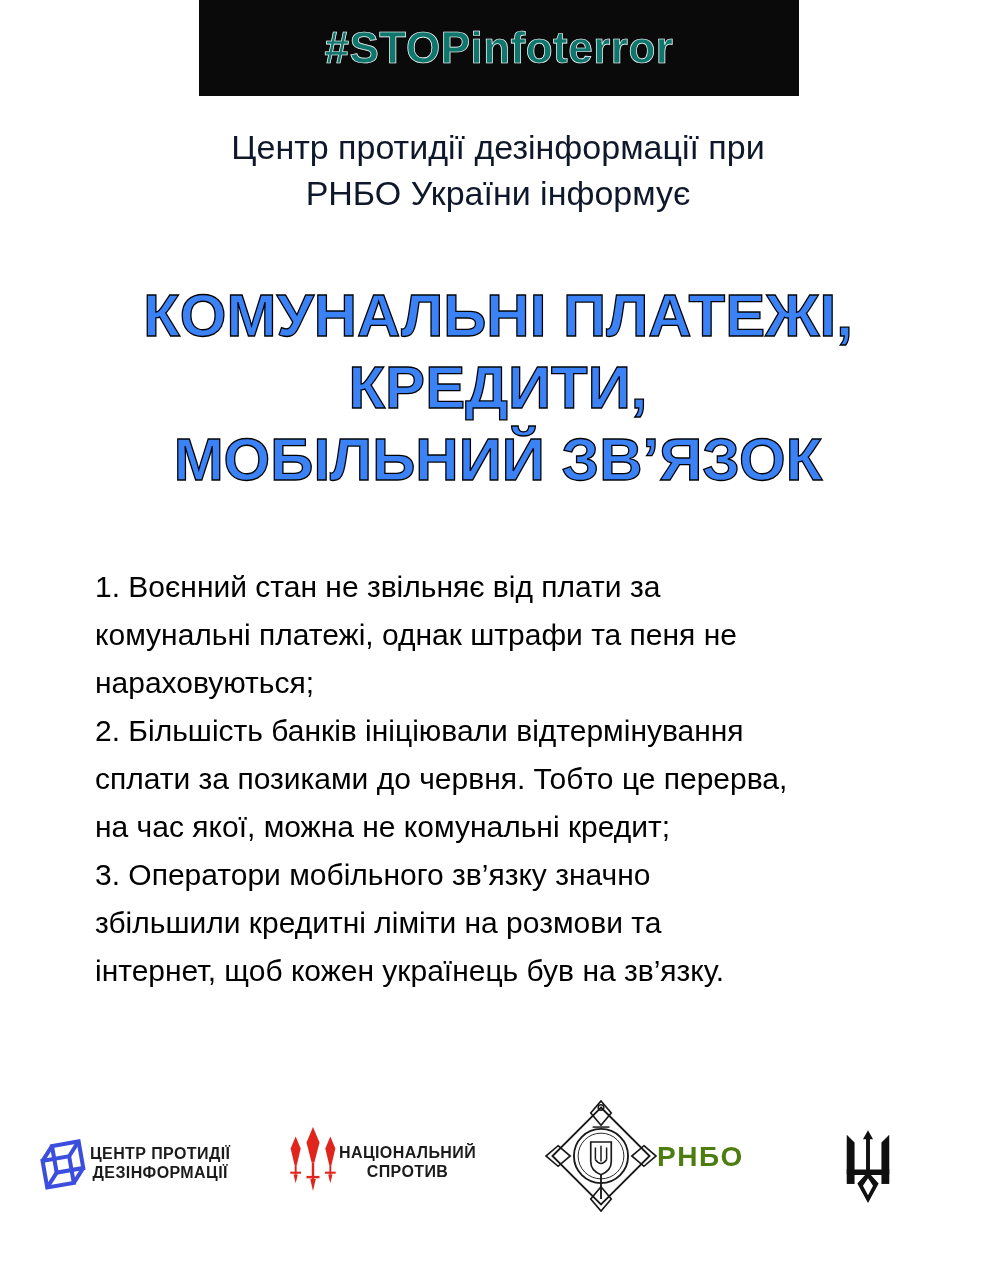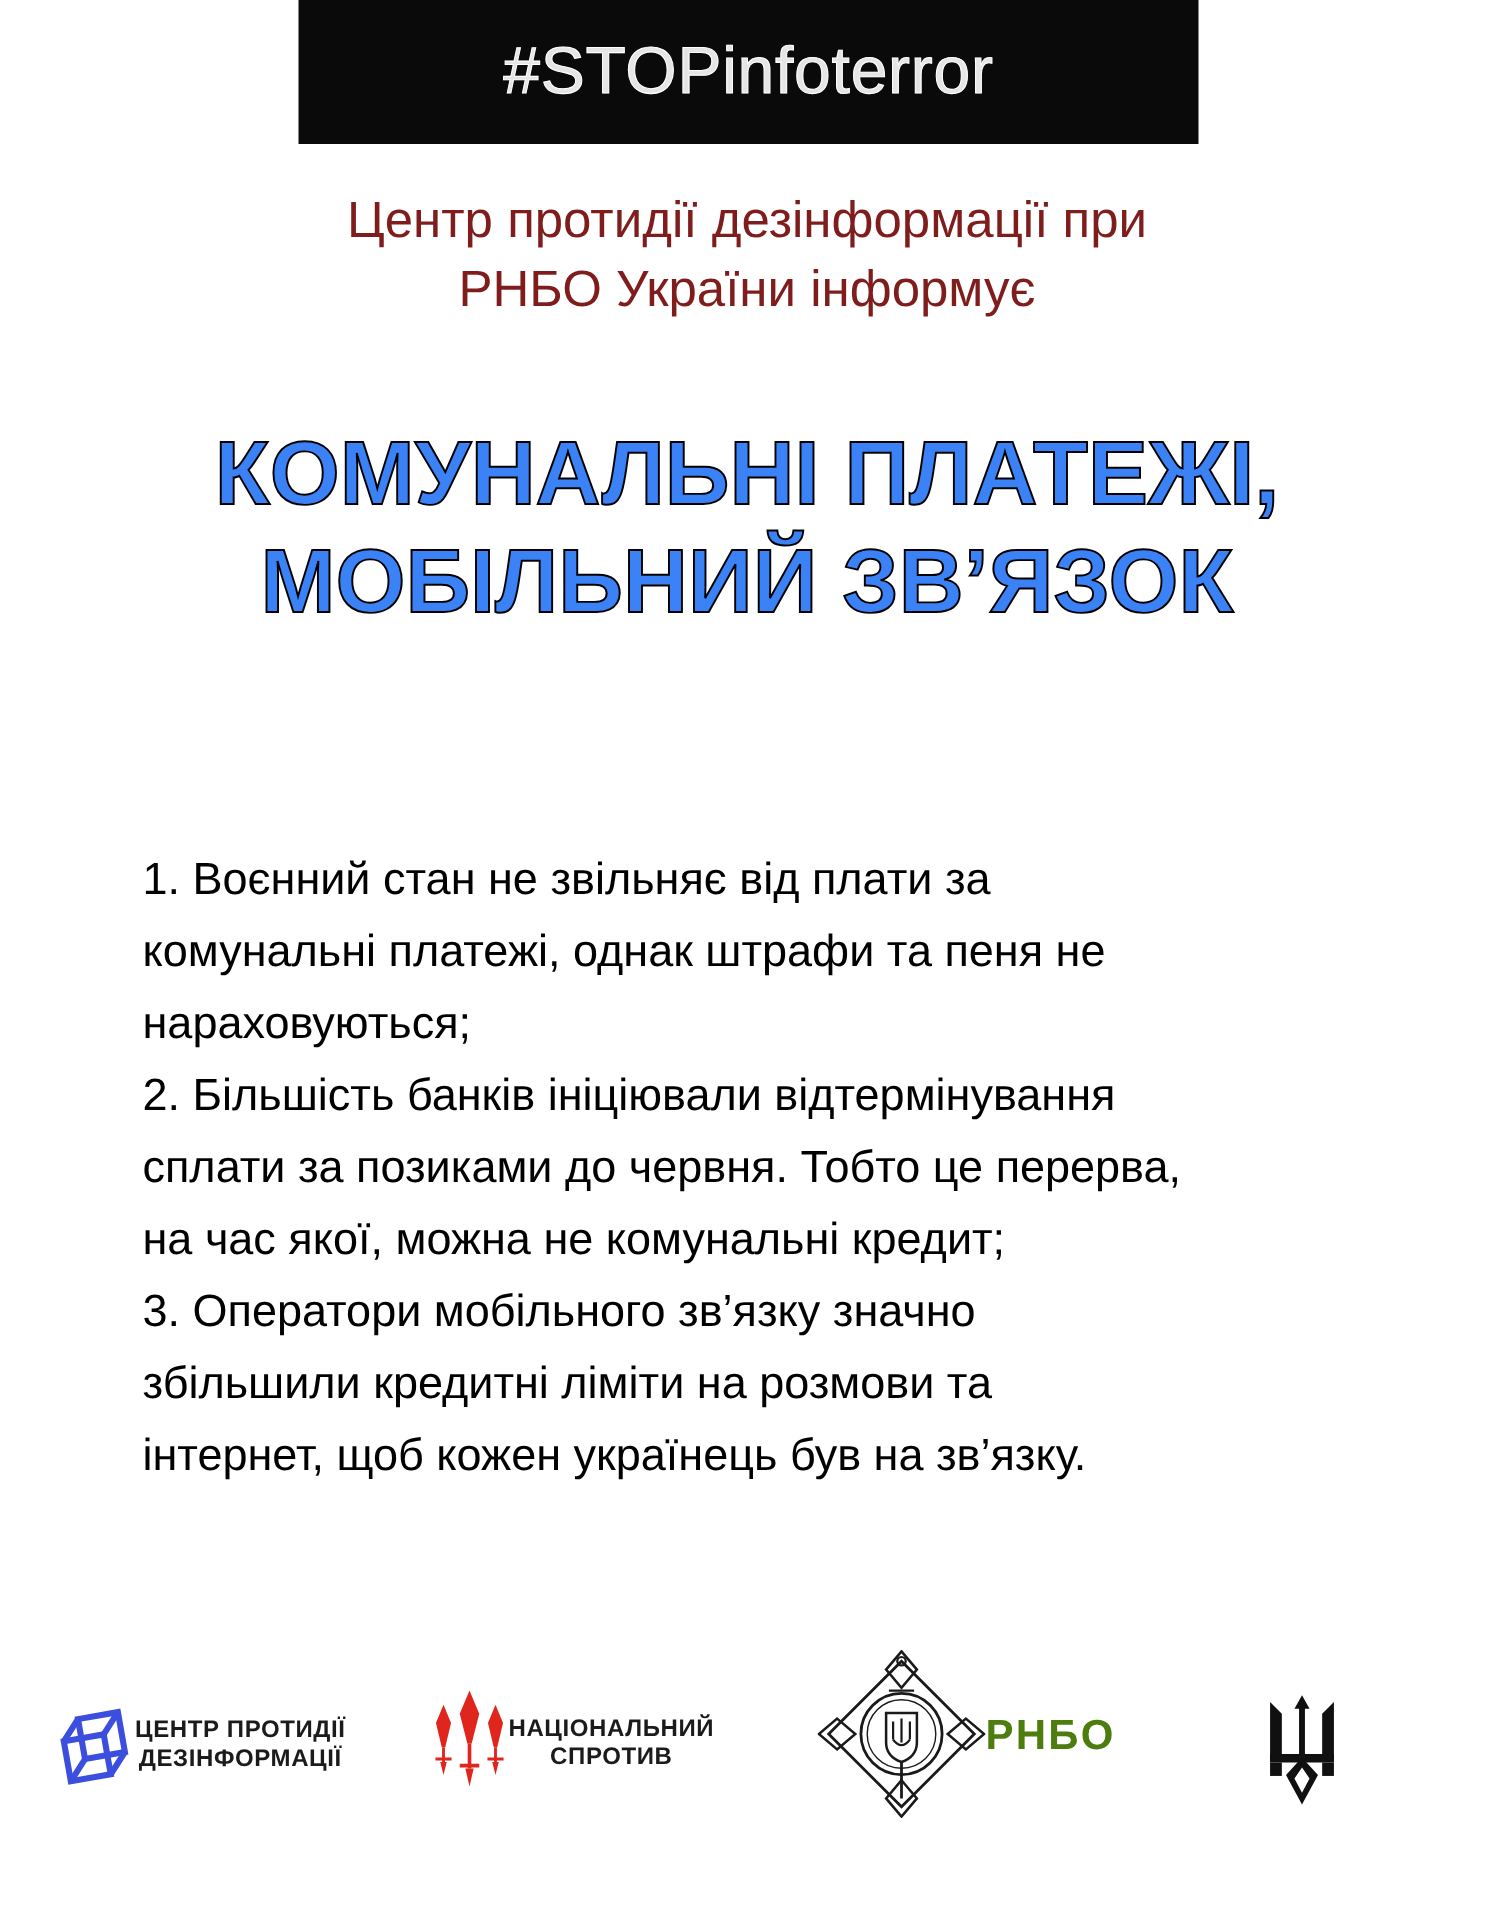--- a/index.html
+++ b/index.html
@@ -7,27 +7,27 @@
   .page {
     position:relative; width:996px; height:1280px;
     background:#ffffff; overflow:hidden; margin:0 auto;
   }
   
   .banner {
     position:absolute; left:199px; top:0; width:600px; height:96px;
     background:#0a0a0a; display:flex; align-items:center; justify-content:center;
   }
   .banner-text {
-    color:#e5e5e5; font-size:44px; font-weight:normal; letter-spacing:0.5px;
+    color:#0f766e; font-size:44px; font-weight:bold; letter-spacing:0.5px;
     -webkit-text-stroke:0.7px #ffffff;
   }
   
   .subtitle {
     position:absolute; left:0; right:0; top:124px; text-align:center;
-    font-size:34px; line-height:46px; font-weight:500; color:#7f1d1d;
+    font-size:34px; line-height:46px; font-weight:500; color:#0f172a;
   }
   
   .heading {
     position:absolute; left:0; right:0; top:280px; text-align:center;
     font-size:60px; line-height:72px; font-weight:bold; color:#3b82f6;
     -webkit-text-stroke:1.3px #000;
   }
   
   .body-text {
     position:absolute; left:95px; top:563px; width:840px;
@@ -59,20 +59,21 @@
     <span class="banner-text">#STOPinfoterror</span>
   </div>
 
   <div class="subtitle">
     <span class="body-line">Центр протидії дезінформації при</span>
     <span class="body-line">РНБО України інформує</span>
   </div>
 
   <div class="heading">
     <span class="body-line">КОМУНАЛЬНІ ПЛАТЕЖІ,</span>
+    <span class="body-line">КРЕДИТИ,</span>
     <span class="body-line">МОБІЛЬНИЙ ЗВ’ЯЗОК</span>
   </div>
 
   <div class="body-text">
     <div>
       <span class="body-line">1. Воєнний стан не звільняє від плати за</span>
       <span class="body-line">комунальні платежі, однак штрафи та пеня не</span>
       <span class="body-line">нараховуються;</span>
     </div>
     <div>

